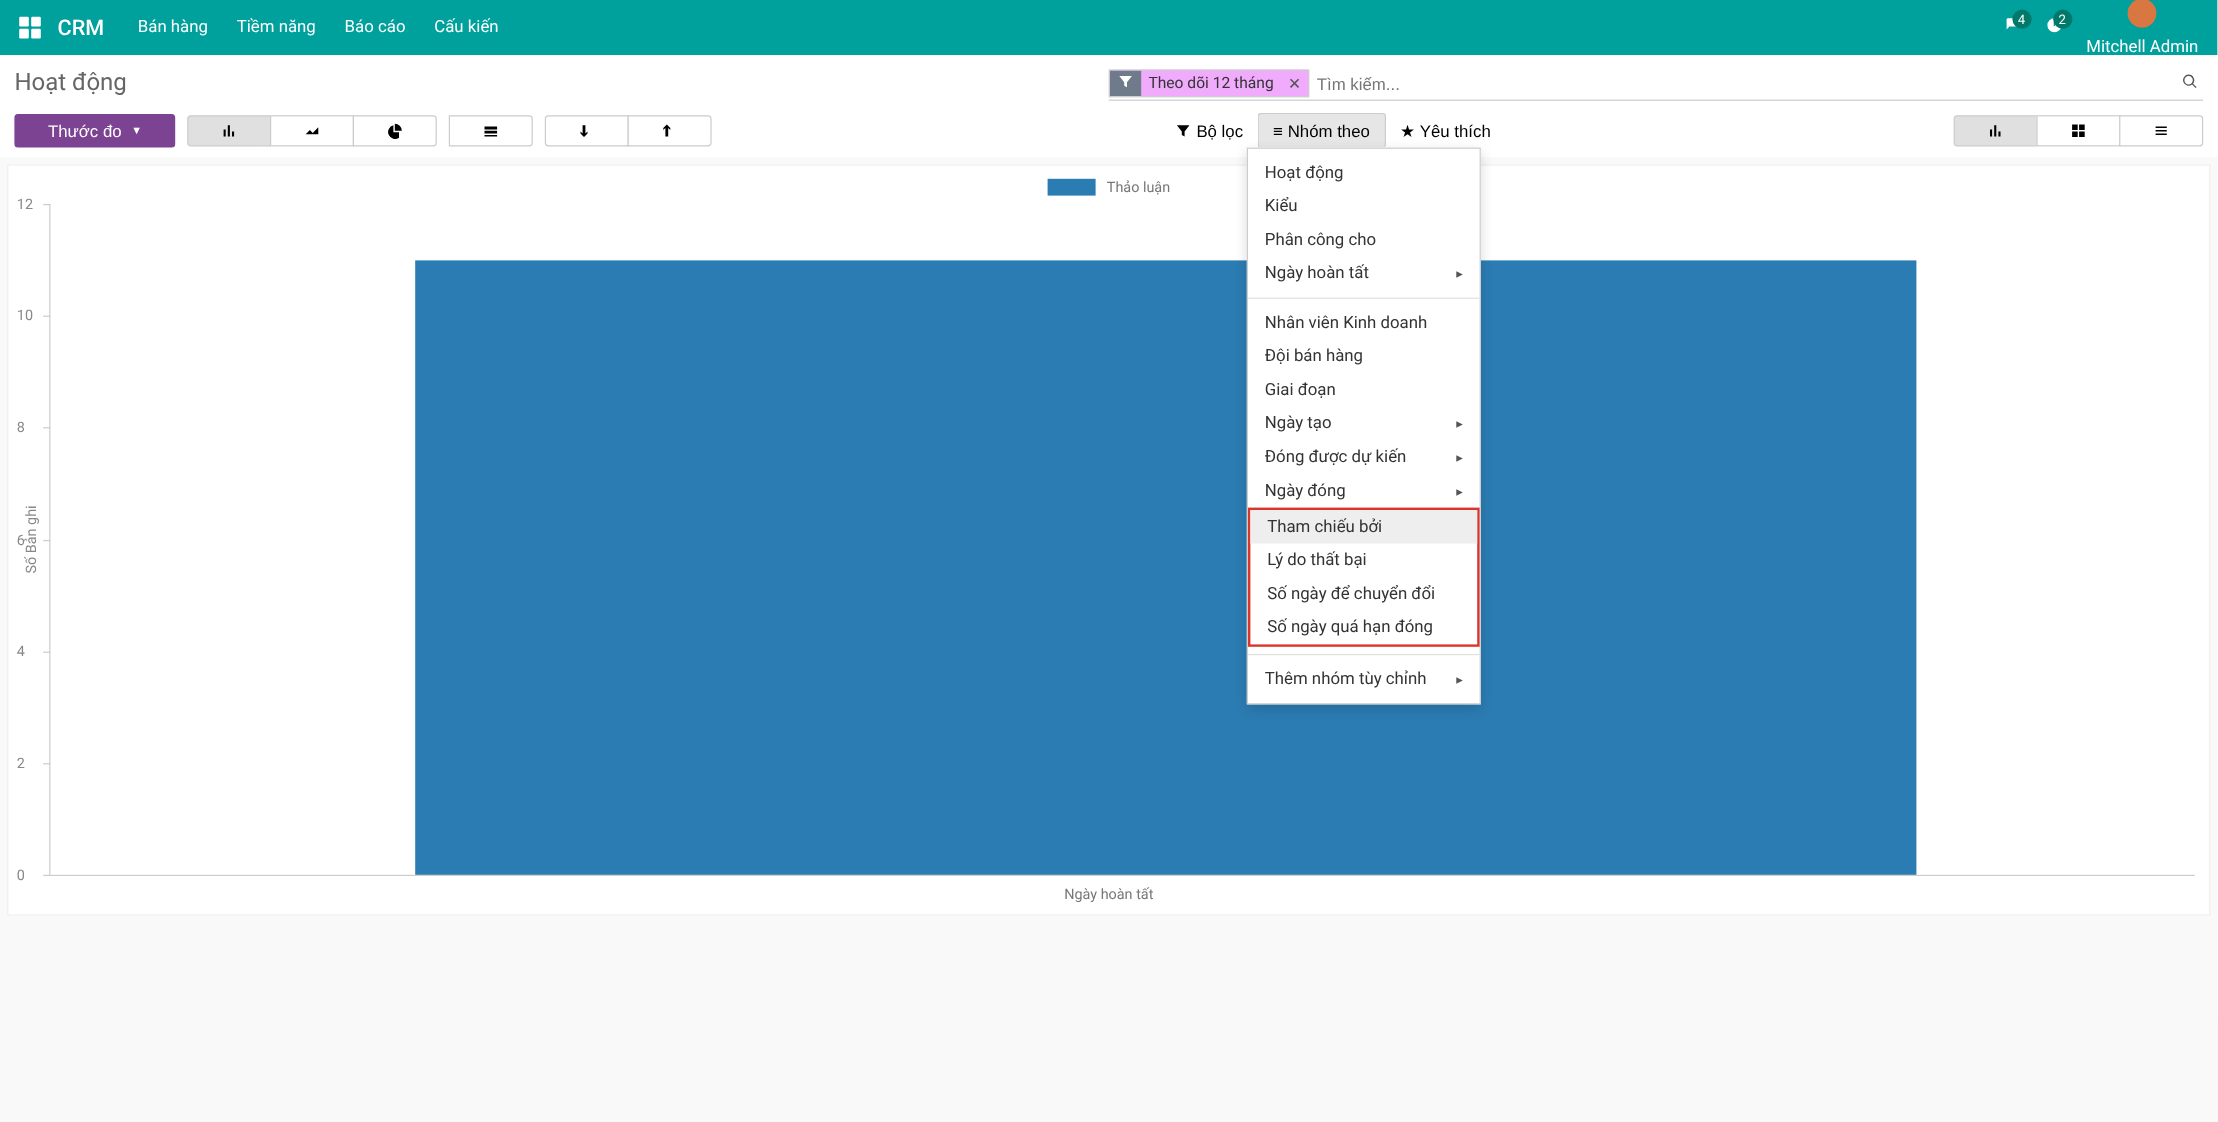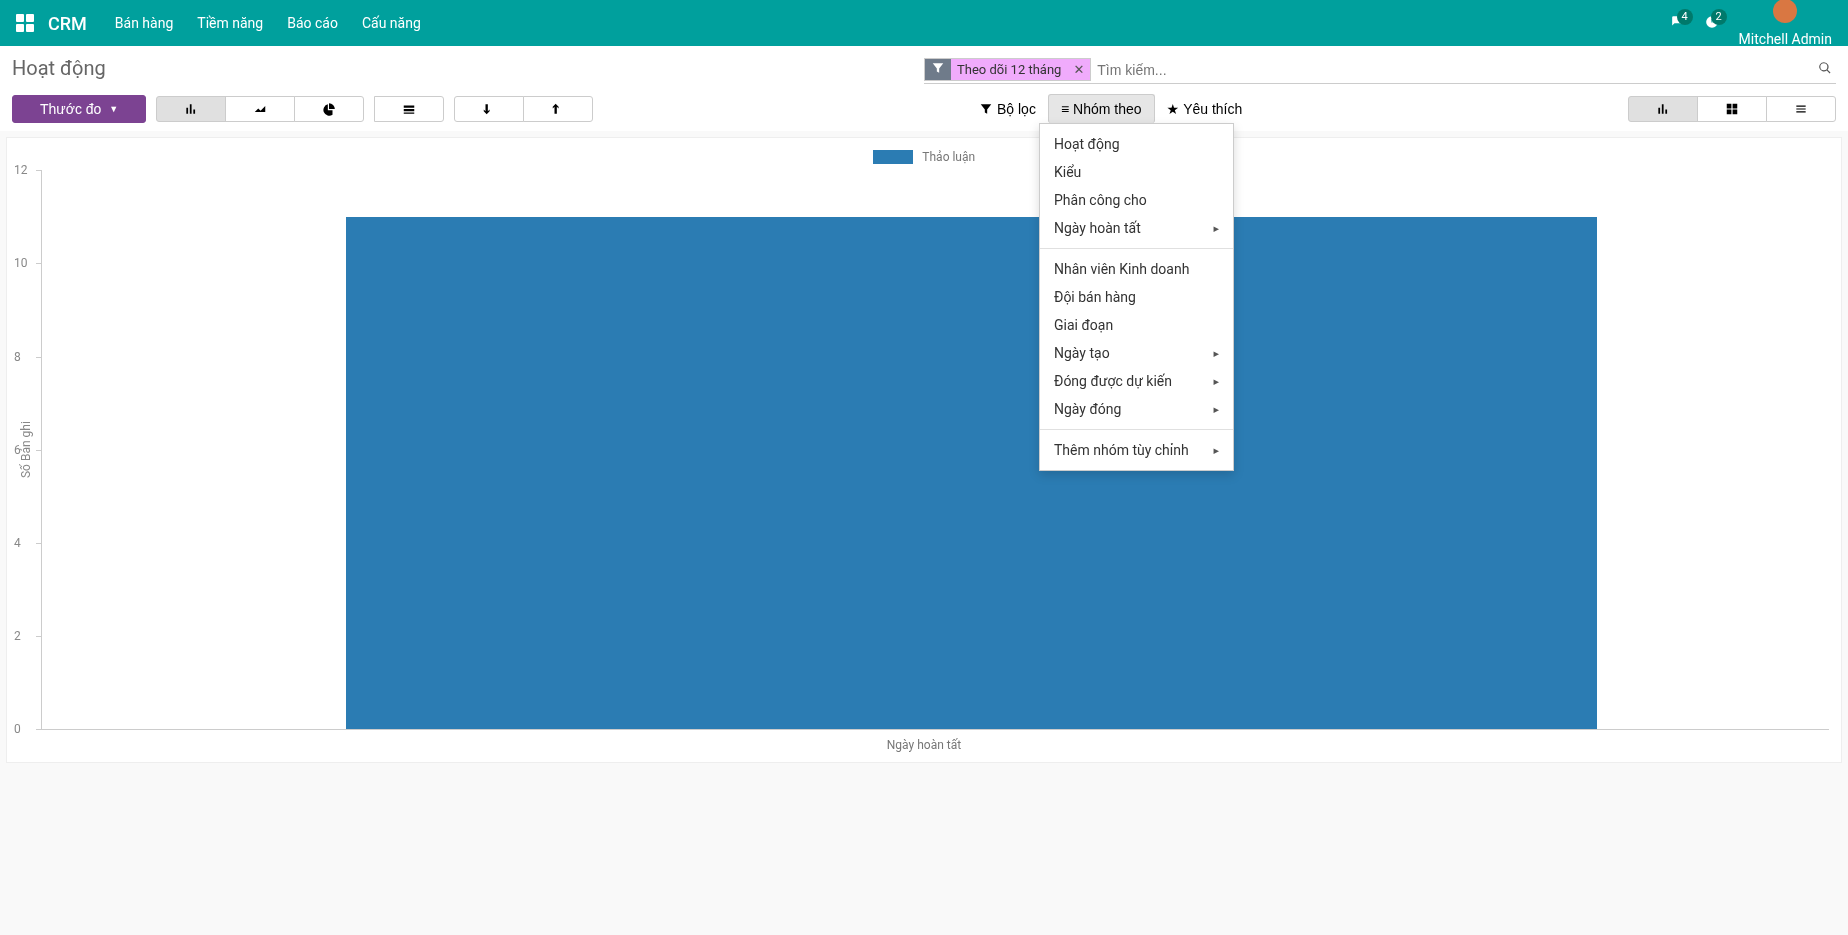--- a/index.html
+++ b/index.html
@@ -79,21 +79,21 @@
       <span></span>
       <span></span>
       <span></span>
       <span></span>
     </div>
   <div class="brand">CRM</div>
   <div class="nav-links">
     <a href="#">Bán hàng</a>
     <a href="#">Tiềm năng</a>
     <a href="#">Báo cáo</a>
-    <a href="#">Cấu năng</a>
+    <a href="#">Cấu kiến</a>
   </div>
   <div class="right">
     <div class="icon-badge">
       <svg class="icon" viewBox="0 0 24 24">
           <path d="M20 2H4a2 2 0 00-2 2v14l4-4h14a2 2 0 002-2V4a2 2 0 00-2-2z"></path>
         </svg>
       <span class="badge">4</span>
     </div>
     <div class="icon-badge">
       <svg class="icon" viewBox="0 0 24 24">
@@ -215,20 +215,34 @@
             <div class="item sub">
               <span>Ngày tạo</span>
             </div>
             <div class="item sub">
               <span>Đóng được dự kiến</span>
             </div>
             <div class="item sub">
               <span>Ngày đóng</span>
             </div>
           </div>
+        <div class="highlight-box highlight-group" id="gb-highlight">
+            <div class="item hovered">
+              <span>Tham chiếu bởi</span>
+            </div>
+            <div class="item">
+              <span>Lý do thất bại</span>
+            </div>
+            <div class="item">
+              <span>Số ngày để chuyển đổi</span>
+            </div>
+            <div class="item">
+              <span>Số ngày quá hạn đóng</span>
+            </div>
+          </div>
         <div class="sep"></div>
         <div class="item sub">
           <span>Thêm nhóm tùy chỉnh</span>
         </div>
       </div>
     </div>
 
     <div class="cp-right">
       <div class="btn-group">
         <button class="btn active">

